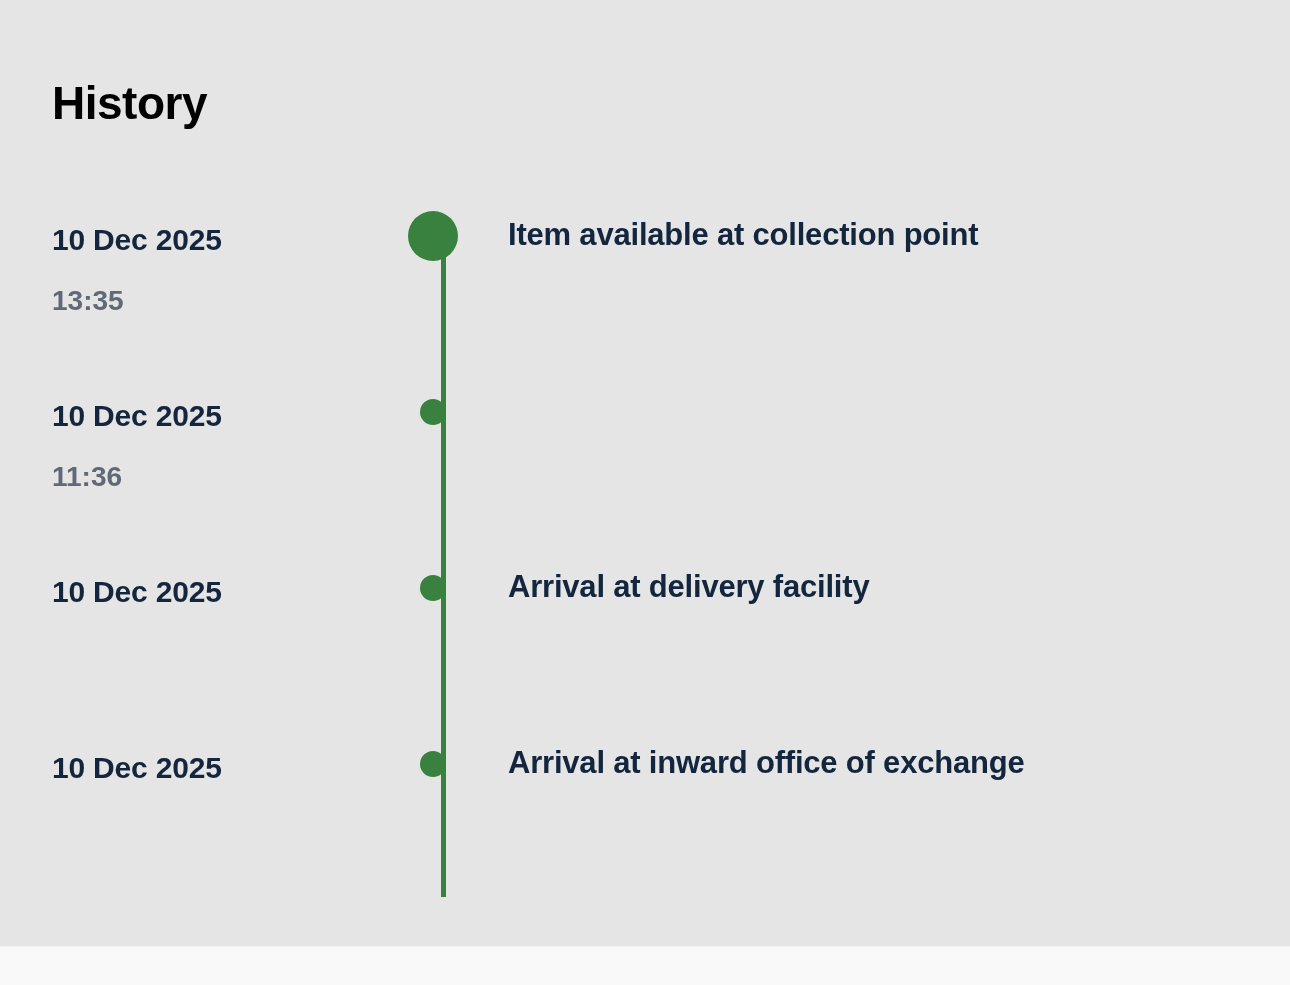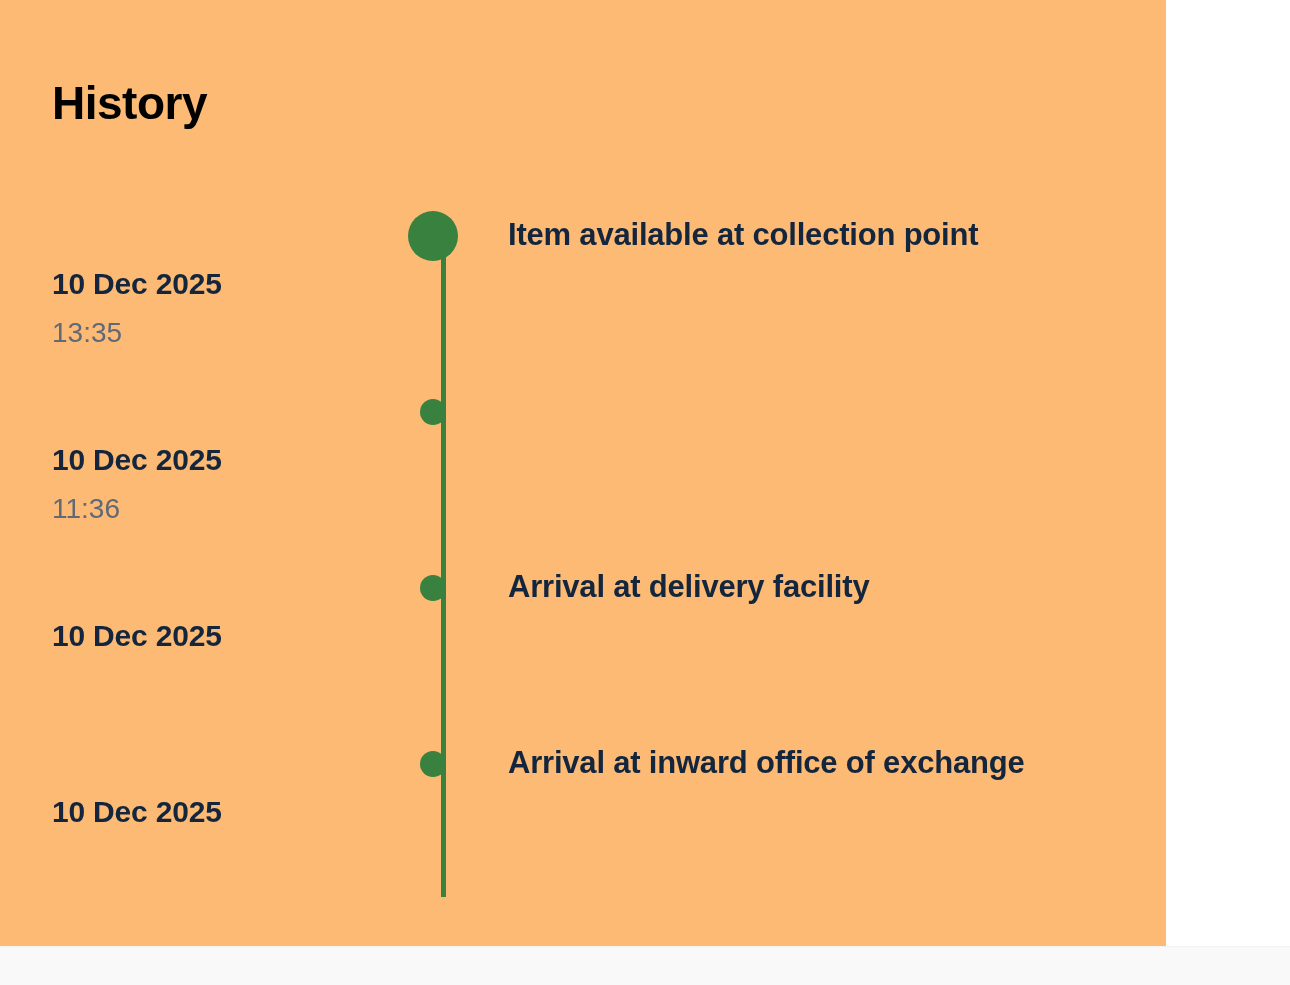--- a/index.html
+++ b/index.html
@@ -10,23 +10,23 @@
     width: 1290px;
     height: 985px;
     background: #ffffff;
     font-family: "Liberation Sans", sans-serif;
     overflow: hidden;
     position: relative;
   }
 
   #page {
     position: relative;
-    width: 1166px;
+    width: 1290px;
     height: 985px;
-    background: #fdba74;
+    background: #e5e5e5;
   }
 
   
   .page-title {
     position: absolute;
     left: 52px;
     top: 78px;
     font-size: 46px;
     font-weight: 700;
     letter-spacing: -0.5px;
@@ -72,26 +72,25 @@
     box-sizing: border-box;
     flex: 0 0 390px;
   }
   .row-date {
     font-size: 30px;
     font-weight: 700;
     color: #13263D;
     line-height: 1.0;
     letter-spacing: -0.2px;
     white-space: nowrap;
-    margin-top: 44px;
   }
   .row-time {
-    margin-top: 20px;
+    margin-top: 32px;
     font-size: 28px;
-    font-weight: 400;
+    font-weight: 700;
     color: #5F6977;
     line-height: 1.0;
     letter-spacing: 0px;
     white-space: nowrap;
   }
 
   
   .row-markercol {
     flex: 0 0 118px;
     position: relative;

